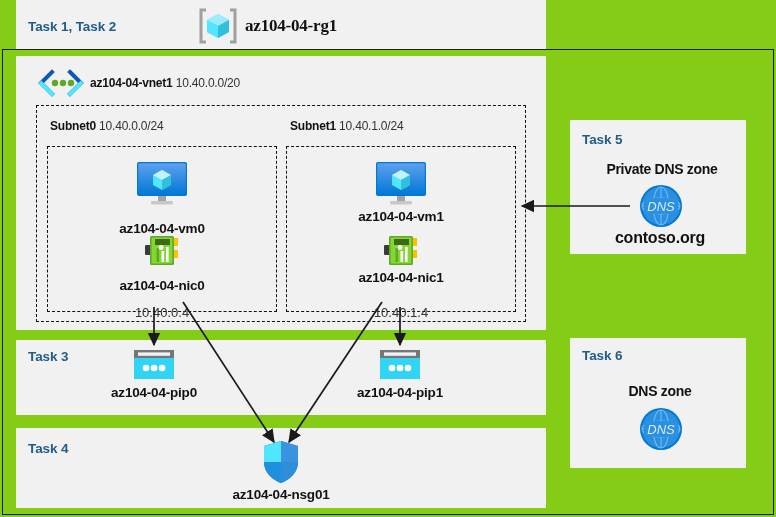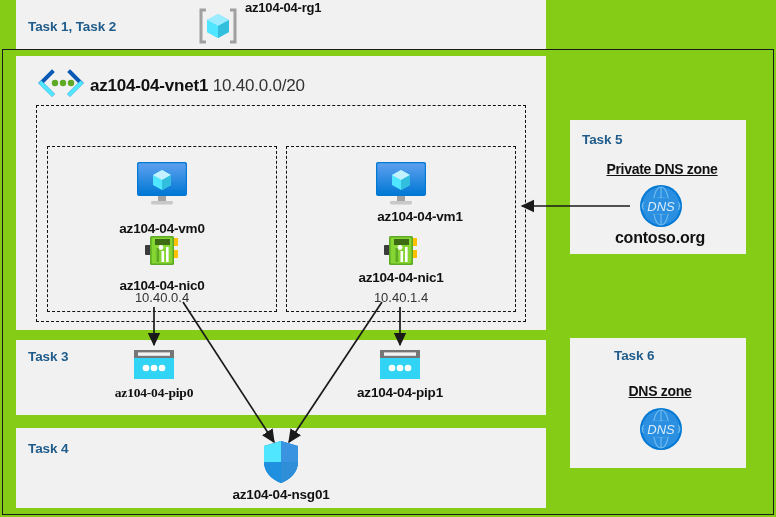--- a/index.html
+++ b/index.html
@@ -50,45 +50,45 @@
     font-size: 13.5px;
     white-space: nowrap;
     letter-spacing: -0.2px;
   }
   .res-name.centered {
     text-align: center;
     transform: translateX(-50%);
   }
   .sub-title {
     position: absolute;
-    font-size: 17px;
+    font-size: 12px;
     white-space: nowrap;
     color: #111111;
     letter-spacing: -0.2px;
   }
   .sub-title b { font-weight: bold; }
   .sub-title span.cidr { font-weight: normal; color: #333333; }
   .ip-text {
     position: absolute;
     font-size: 13px;
     color: #333333;
     white-space: nowrap;
     text-align: center;
     transform: translateX(-50%);
+    margin-top: 15px;
   }
   .heading-bold {
     position: absolute;
     font-weight: bold;
     font-size: 14px;
     color: #111111;
     white-space: nowrap;
     text-align: center;
     transform: translateX(-50%);
     letter-spacing: -0.3px;
-    text-decoration: underline;
   }
   
   .icon {
     position: absolute;
     line-height: 0;
     font-style: italic;
   }
   svg { display: block; }
   #arrows {
     position: absolute;
@@ -110,21 +110,21 @@
     <svg width="42" height="36" viewBox="0 0 42 36">
       <path d="M9 2 L4 2 L4 34 L9 34" fill="none" stroke="#a0a0a0" stroke-width="3"></path>
       <path d="M33 2 L38 2 L38 34 L33 34" fill="none" stroke="#a0a0a0" stroke-width="3"></path>
       <polygon points="21,6 32,12 32,24 21,30 10,24 10,12" fill="#50e6ff"></polygon>
       <polygon points="21,6 32,12 21,18 10,12" fill="#9cebff"></polygon>
       <polygon points="21,18 32,12 32,24 21,30" fill="#32bedd"></polygon>
       <polygon points="21,18 10,12 10,24 21,30" fill="#50e6ff"></polygon>
     </svg>
   </div>
 
-  <div class="res-name" style="left:245px; top:0; font-size:13px;">az104-04-rg1</div>
+  <div class="res-name" style="left:245px; top:16px; font-size:17px;font-family:Liberation Serif, serif;">az104-04-rg1</div>
 
   <div class="rg-outline" style="left:2px; top:49px; width:772px; height:466px;"></div>
 
   <div class="gray" style="left:16px; top:56px; width:530px; height:274px;"></div>
 
   <div class="icon" style="left:37px; top:69px;">
     <svg width="48" height="28" viewBox="0 0 48 28">
       <path d="M15 3 L4 14 L15 25" fill="none" stroke="#0a5ab5" stroke-width="4" stroke-linecap="square"></path>
       <path d="M15 3 L4 14 L15 25" fill="none" stroke="#50e6ff" stroke-width="4" stroke-linecap="square" stroke-dasharray="15 40" stroke-dashoffset="-16"></path>
       <path d="M33 3 L44 14 L33 25" fill="none" stroke="#0a5ab5" stroke-width="4" stroke-linecap="square"></path>
@@ -135,20 +135,24 @@
     </svg>
   </div>
 
   <div class="sub-title" style="left:90px; top:76px;">
     <b>az104-04-vnet1</b>
     <span class="cidr">10.40.0.0/20</span>
   </div>
 
   <div class="dashed" style="left:36px; top:105px; width:490px; height:217px;"></div>
 
+  <div class="sub-title" style="left:50px; top:119px;">
+    <b>Subnet0</b>
+    <span class="cidr">10.40.0.0/24</span>
+  </div>
   <div class="dashed" style="left:47px; top:146px; width:230px; height:166px;"></div>
 
   <div class="icon" style="left:133px; top:160px;">
     <svg width="58" height="46" viewBox="0 0 58 46">
       <rect x="4" y="2" width="50" height="34" rx="2" fill="#0078d4"></rect>
       <rect x="5.2" y="3.2" width="47.6" height="31.6" rx="1.6" fill="url(#vmgrad)"></rect>
       <defs>
         <linearGradient id="vmgrad" x1="0" y1="0" x2="0" y2="1">
           <stop offset="0" stop-color="#5ea0ef"></stop>
           <stop offset="1" stop-color="#0078d4"></stop>
@@ -173,40 +177,44 @@
       <rect x="11" y="5" width="15" height="6" fill="#3c6b13"></rect>
       <rect x="12.5" y="14" width="2.6" height="14" fill="#5ea925"></rect>
       <rect x="17.5" y="17" width="2.6" height="11" fill="#ffffff"></rect>
       <rect x="22" y="13" width="2.6" height="15" fill="#ffffff"></rect>
       <circle cx="17" cy="13.5" r="2.4" fill="#ffffff"></circle>
     </svg>
   </div>
   <div class="res-name centered" style="left:162px; top:270px;margin-top:8px;">az104-04-nic0</div>
   <div class="ip-text" style="left:162px; top:290px;">10.40.0.4</div>
 
+  <div class="sub-title" style="left:290px; top:119px;">
+    <b>Subnet1</b>
+    <span class="cidr">10.40.1.0/24</span>
+  </div>
   <div class="dashed" style="left:286px; top:146px; width:230px; height:166px;"></div>
 
   <div class="icon" style="left:372px; top:160px;">
     <svg width="58" height="46" viewBox="0 0 58 46">
       <rect x="4" y="2" width="50" height="34" rx="2" fill="#0078d4"></rect>
       <rect x="5.2" y="3.2" width="47.6" height="31.6" rx="1.6" fill="url(#vmgrad2)"></rect>
       <defs>
         <linearGradient id="vmgrad2" x1="0" y1="0" x2="0" y2="1">
           <stop offset="0" stop-color="#5ea0ef"></stop>
           <stop offset="1" stop-color="#0078d4"></stop>
         </linearGradient>
       </defs>
       <polygon points="29,10 38,15 38,25 29,30 20,25 20,15" fill="#50e6ff"></polygon>
       <polygon points="29,10 38,15 29,20 20,15" fill="#c3f1ff"></polygon>
       <polygon points="29,20 38,15 38,25 29,30" fill="#32bedd"></polygon>
       <rect x="25" y="36" width="8" height="5" fill="#a3a3a3"></rect>
       <rect x="18" y="41" width="22" height="3.4" rx="1.4" fill="#c8c8c8"></rect>
     </svg>
   </div>
-  <div class="res-name centered" style="left:420px; top:209px;">az104-04-vm1</div>
+  <div class="res-name centered" style="left:401px; top:209px;">az104-04-vm1</div>
 
   <div class="icon" style="left:383px; top:234px;">
     <svg width="37" height="34" viewBox="0 0 37 34">
       <rect x="28" y="4" width="6" height="8" fill="#ffc000"></rect>
       <rect x="28" y="16" width="6" height="8" fill="#ffc000"></rect>
       <rect x="1" y="11" width="6" height="10" rx="1" fill="#3b3b3b"></rect>
       <rect x="6" y="2" width="24" height="29" rx="1.5" fill="#5ea925"></rect>
       <rect x="7.6" y="3.6" width="20.8" height="25.8" rx="1" fill="#86d633"></rect>
       <rect x="11" y="5" width="15" height="6" fill="#3c6b13"></rect>
       <rect x="12.5" y="14" width="2.6" height="14" fill="#5ea925"></rect>
@@ -225,21 +233,21 @@
   <div class="icon" style="left:132px; top:348px;">
     <svg width="44" height="34" viewBox="0 0 44 34">
       <rect x="2" y="2" width="40" height="8" fill="#767676"></rect>
       <rect x="6" y="4.4" width="32" height="3.4" fill="#f2f2f2"></rect>
       <rect x="2" y="10" width="40" height="21" fill="#32d4f5"></rect>
       <circle cx="14" cy="20" r="3.3" fill="#ffffff"></circle>
       <circle cx="22" cy="20" r="3.3" fill="#ffffff"></circle>
       <circle cx="30" cy="20" r="3.3" fill="#ffffff"></circle>
     </svg>
   </div>
-  <div class="res-name centered" style="left:154px; top:385px;font-family:Liberation Serif, serif;">az104-04-pip0</div>
+  <div class="res-name centered" style="left:154px; top:385px;">az104-04-pip0</div>
 
   <div class="icon" style="left:378px; top:348px;">
     <svg width="44" height="34" viewBox="0 0 44 34">
       <rect x="2" y="2" width="40" height="8" fill="#767676"></rect>
       <rect x="6" y="4.4" width="32" height="3.4" fill="#f2f2f2"></rect>
       <rect x="2" y="10" width="40" height="21" fill="#32d4f5"></rect>
       <circle cx="14" cy="20" r="3.3" fill="#ffffff"></circle>
       <circle cx="22" cy="20" r="3.3" fill="#ffffff"></circle>
       <circle cx="30" cy="20" r="3.3" fill="#ffffff"></circle>
     </svg>
@@ -276,21 +284,21 @@
       <line x1="10" y1="22" x2="48" y2="22" stroke="#7fc4f2" stroke-width="1.1" opacity="0.85"></line>
       <line x1="29" y1="3" x2="29" y2="41" stroke="#7fc4f2" stroke-width="1.1" opacity="0.85"></line>
       <rect x="12" y="14" width="34" height="16" fill="#2a8fe0" opacity="0.92"></rect>
       <text x="29" y="27" font-family="'Liberation Sans', sans-serif" font-size="13" fill="#d9ecfb" text-anchor="middle">DNS</text>
     </svg>
   </div>
   <div class="res-name centered" style="left:660px; top:229px; font-size:16px;">contoso.org</div>
 
   <div class="gray" style="left:570px; top:338px; width:176px; height:130px;"></div>
 
-  <div class="task-label" style="left:582px; top:348px;margin-left:32px;">Task 6</div>
+  <div class="task-label" style="left:582px; top:348px;">Task 6</div>
 
   <div class="heading-bold" style="left:660px; top:383px;">DNS zone</div>
 
   <div class="icon" style="left:632px; top:407px;">
     <svg width="58" height="45" viewBox="0 0 58 45">
       <circle cx="29" cy="22" r="21" fill="#0078d4"></circle>
       <circle cx="29" cy="22" r="19" fill="#2a8fe0"></circle>
       <ellipse cx="29" cy="22" rx="19" ry="8" fill="none" stroke="#7fc4f2" stroke-width="1.1" opacity="0.85"></ellipse>
       <ellipse cx="29" cy="22" rx="8" ry="19" fill="none" stroke="#7fc4f2" stroke-width="1.1" opacity="0.85"></ellipse>
       <line x1="10" y1="22" x2="48" y2="22" stroke="#7fc4f2" stroke-width="1.1" opacity="0.85"></line>

